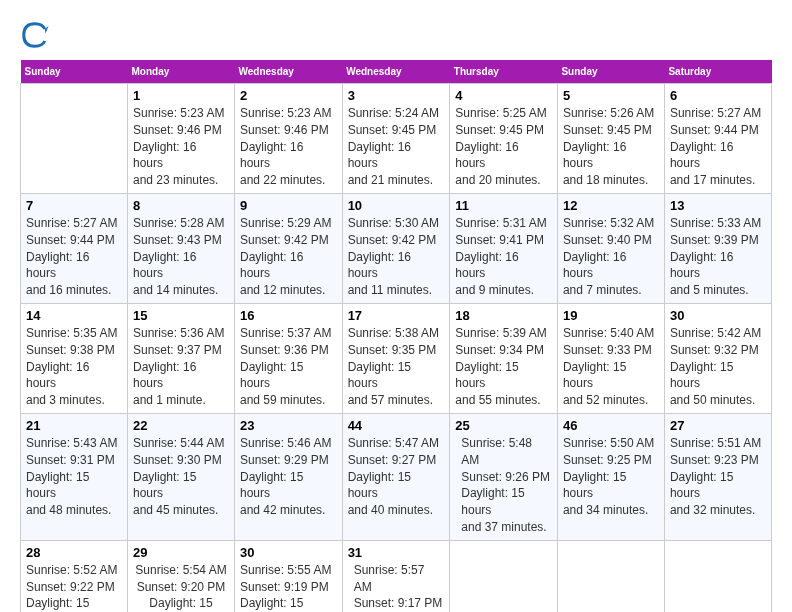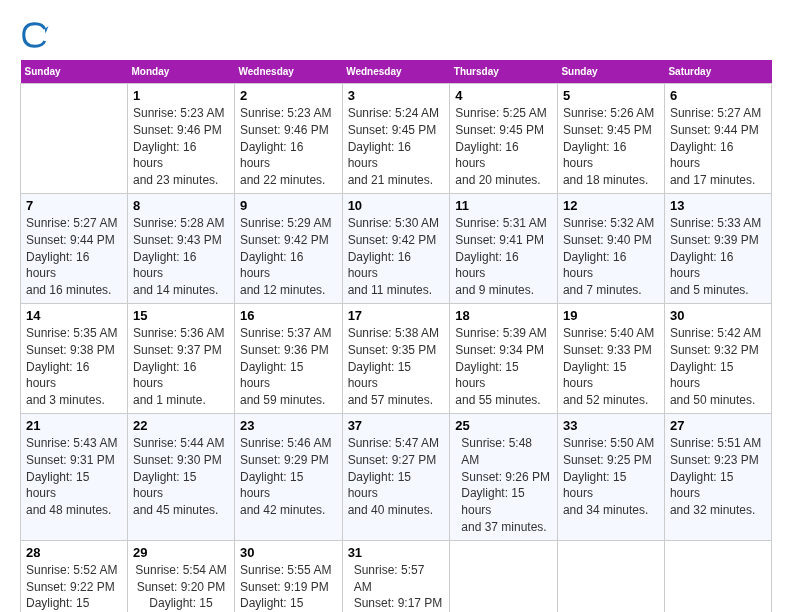--- a/index.html
+++ b/index.html
@@ -282,35 +282,35 @@
 and 45 minutes.</div>
         </td>
         <td>
           <span class="day-number">23</span>
           <div class="day-info" style="white-space: pre-line;">Sunrise: 5:46 AM
 Sunset: 9:29 PM
 Daylight: 15 hours
 and 42 minutes.</div>
         </td>
         <td>
-          <span class="day-number">37</span>
+          <span class="day-number">44</span>
           <div class="day-info" style="white-space: pre-line;">Sunrise: 5:47 AM
 Sunset: 9:27 PM
 Daylight: 15 hours
 and 40 minutes.</div>
         </td>
         <td>
           <span class="day-number">25</span>
           <div class="day-info" style="white-space: pre-line; margin-left: 6px;">Sunrise: 5:48 AM
 Sunset: 9:26 PM
 Daylight: 15 hours
 and 37 minutes.</div>
         </td>
         <td>
-          <span class="day-number">33</span>
+          <span class="day-number">46</span>
           <div class="day-info" style="white-space: pre-line;">Sunrise: 5:50 AM
 Sunset: 9:25 PM
 Daylight: 15 hours
 and 34 minutes.</div>
         </td>
         <td>
           <span class="day-number">27</span>
           <div class="day-info" style="white-space: pre-line;">Sunrise: 5:51 AM
 Sunset: 9:23 PM
 Daylight: 15 hours

